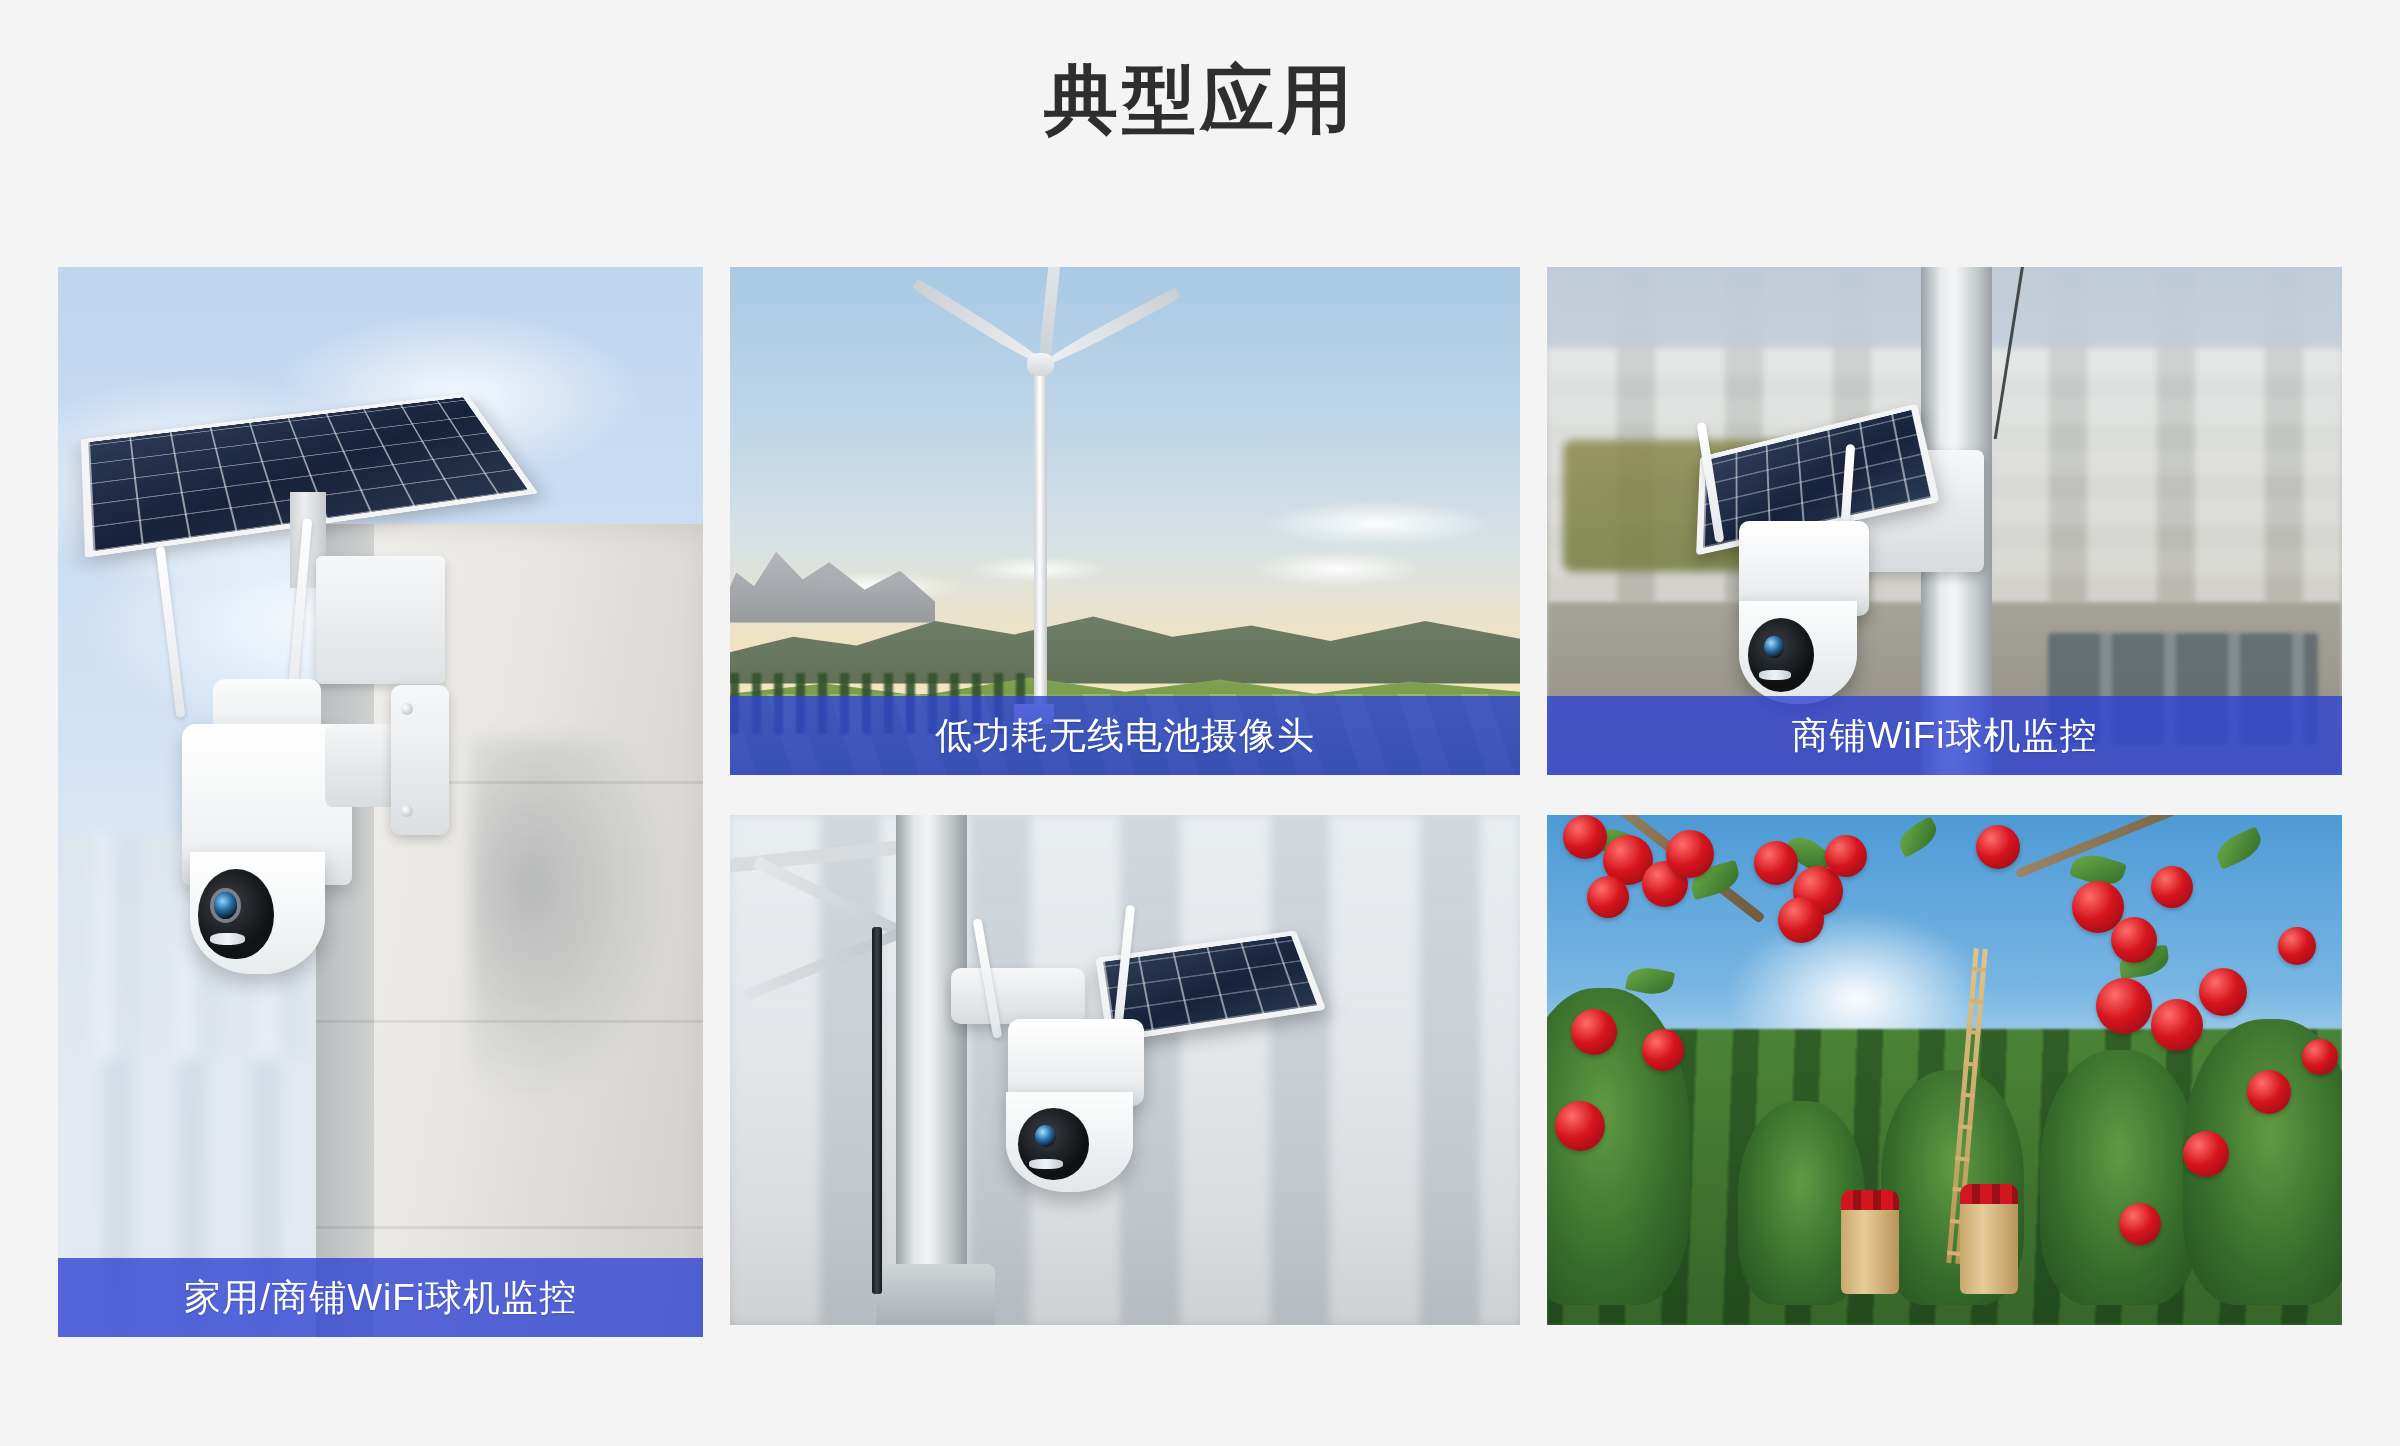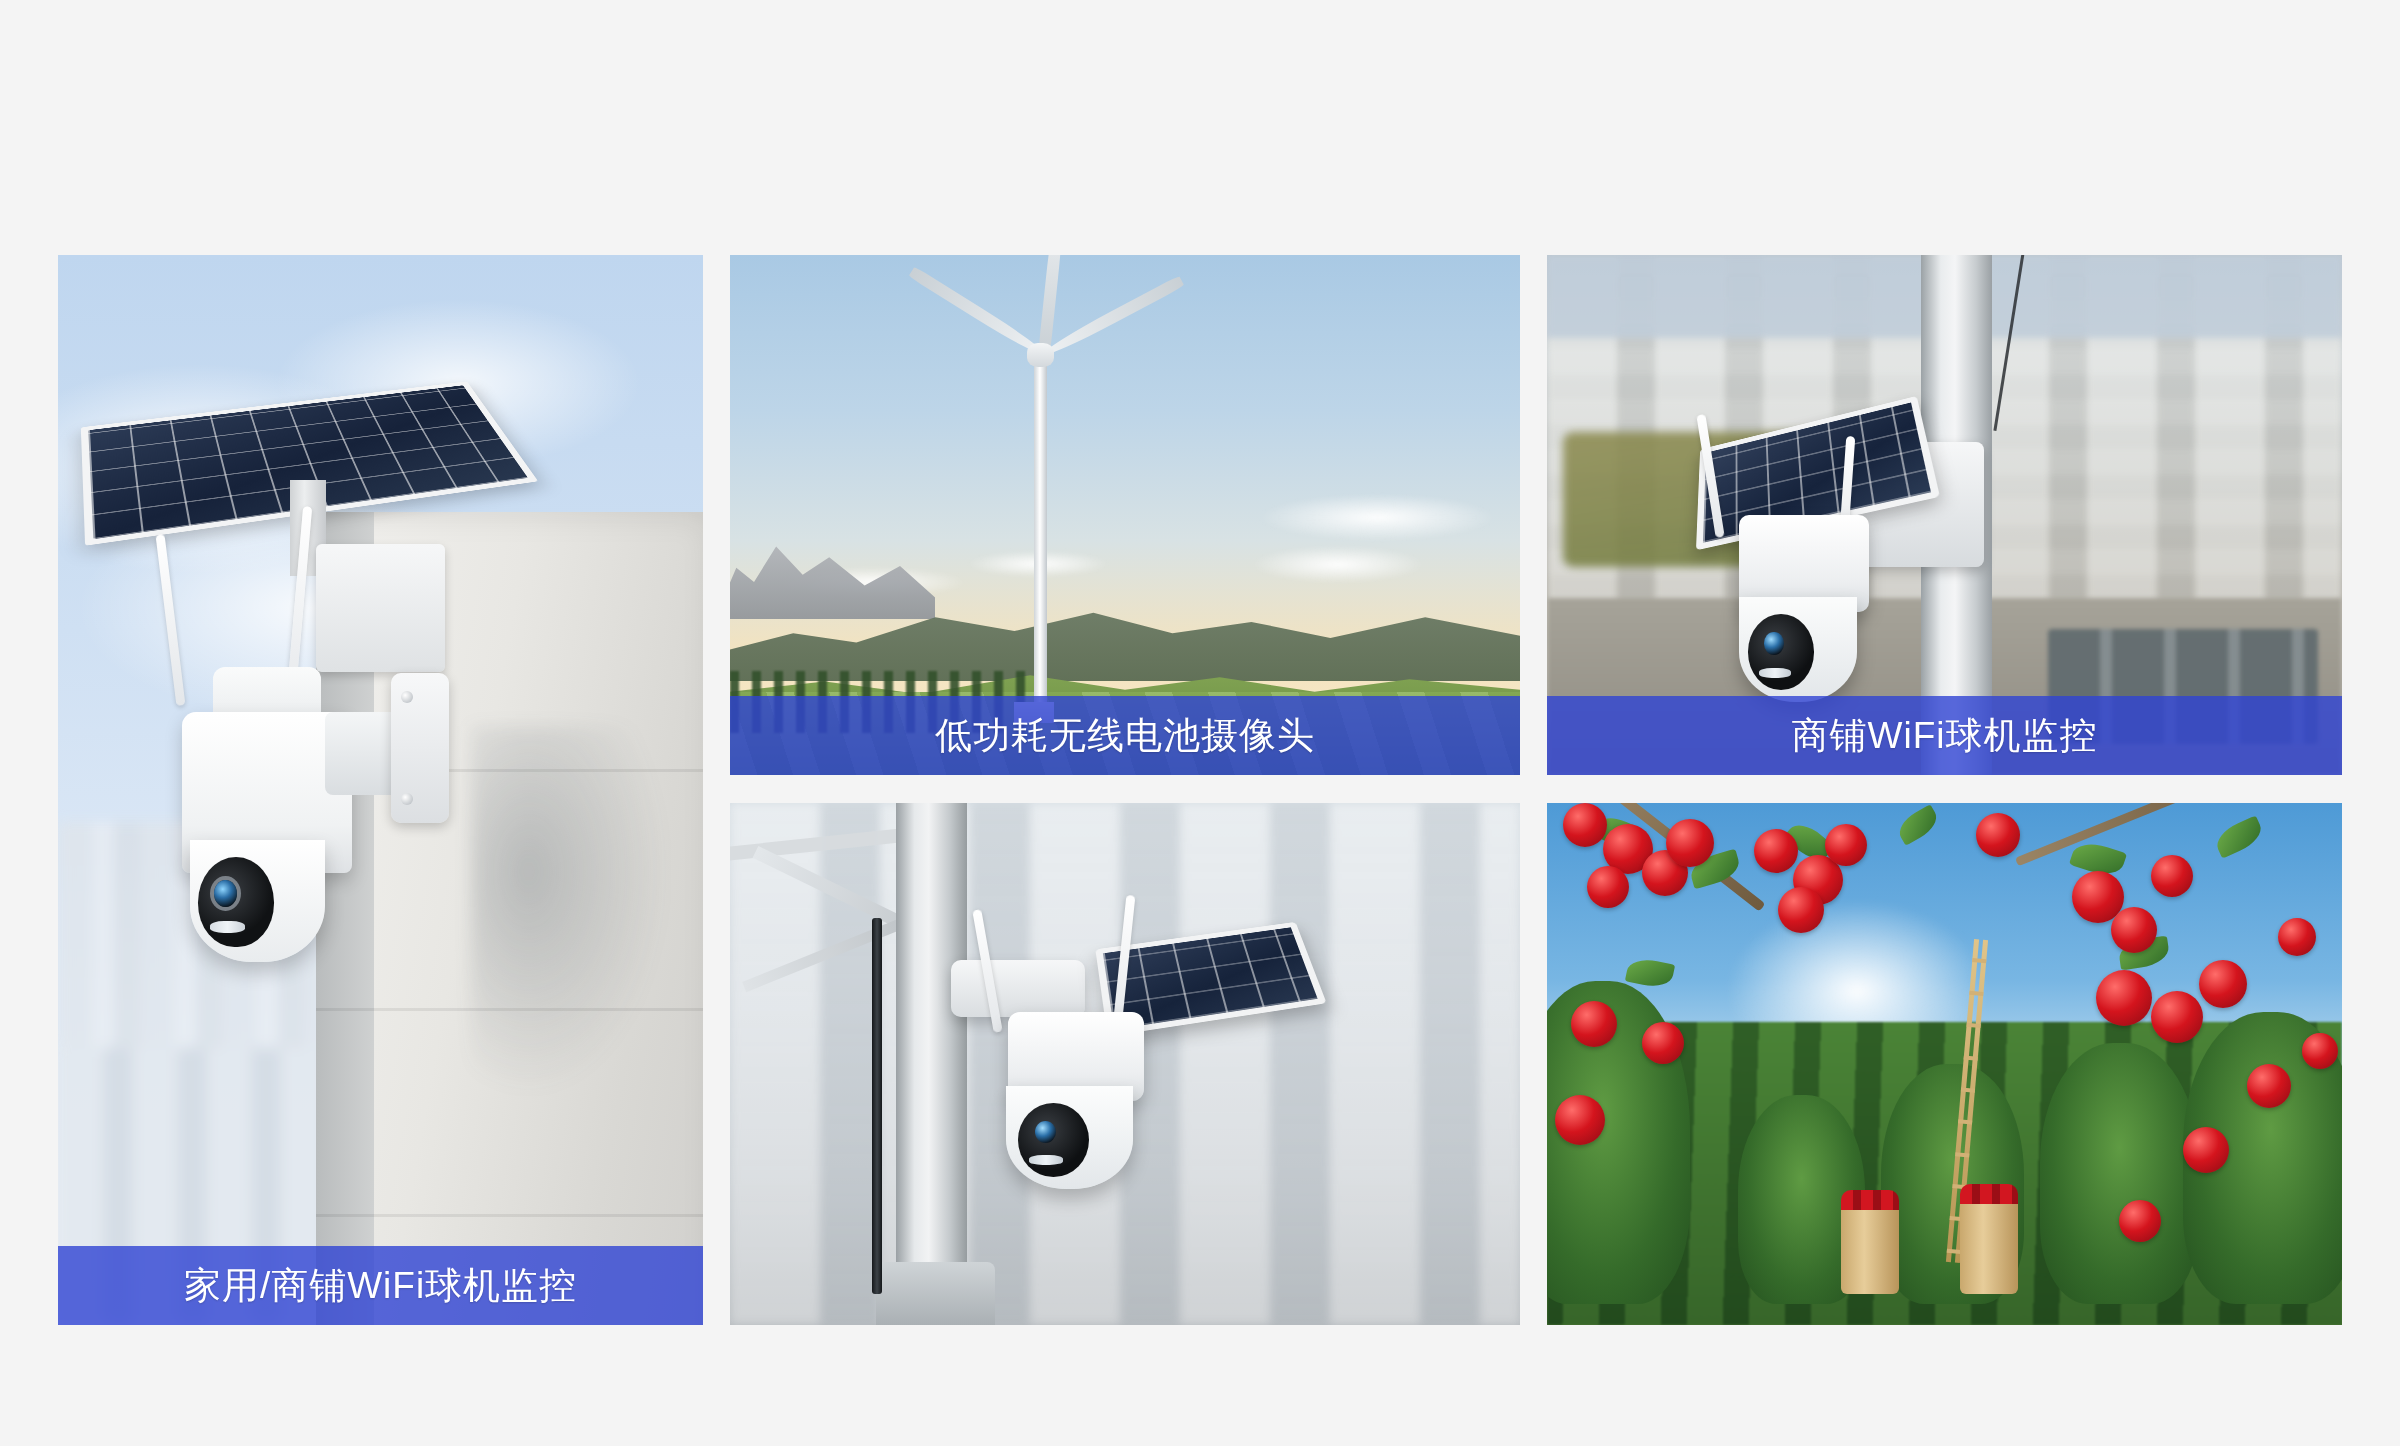--- a/index.html
+++ b/index.html
@@ -23,21 +23,21 @@
   
   .gallery{
     position:absolute; left:58px; top:255px;
     width:2285px; height:1070px;
     display:grid;
     grid-template-columns:645px 790px 795px;
     grid-template-rows:520px 522px;
     gap:28px 27px;
   }
   .card{
-    position:relative; overflow:hidden; background:#dfe6ee;
+    position:relative; overflow:hidden; background:#dfe6ee;margin-top:12px;
   }
   .card.tall{ grid-row:1 / span 2; grid-column:1; height:1070px; }
 
   .scene{ position:absolute; inset:0; }
 
   
   .caption{
     position:absolute; left:0; right:0; bottom:0;
     height:79px;
     background:rgba(47,67,211,0.80);
@@ -457,20 +457,21 @@
     position:absolute; left:0; top:-14px; width:100%; height:20px;
     background:repeating-linear-gradient(90deg,#d21620 0 12px,#9b0e16 12px 20px);
     border-radius:10px 10px 0 0;
   }
 </style>
 </head>
 <body>
 
 <div class="page">
 
+  <h1 class="page-title">典型应用</h1>
 
   <div class="gallery">
 
     <div class="card tall">
       <div class="scene">
         <div class="sky1"></div>
         <div class="city1"></div>
         <div class="wall1">
           <div class="wall1-line" style="top:30%"></div>
           <div class="wall1-line" style="top:58%"></div>

